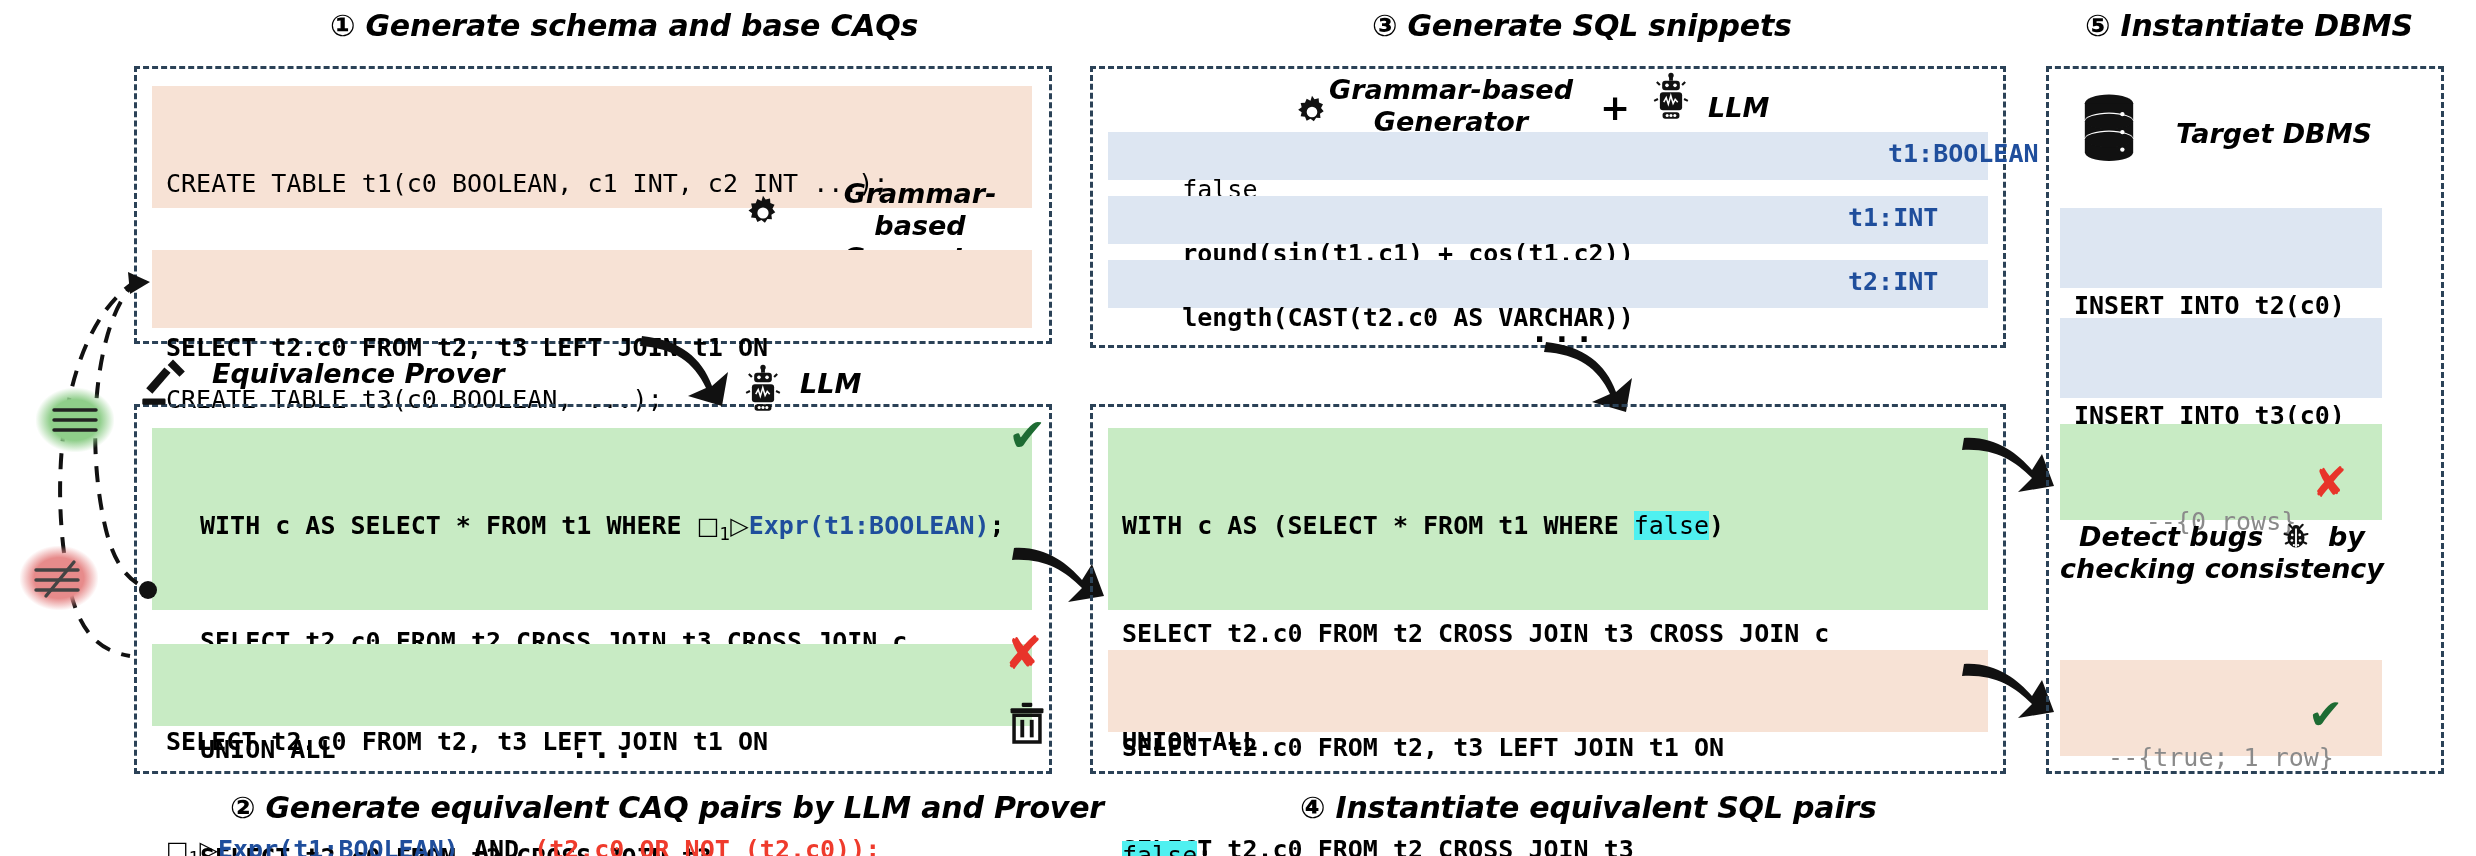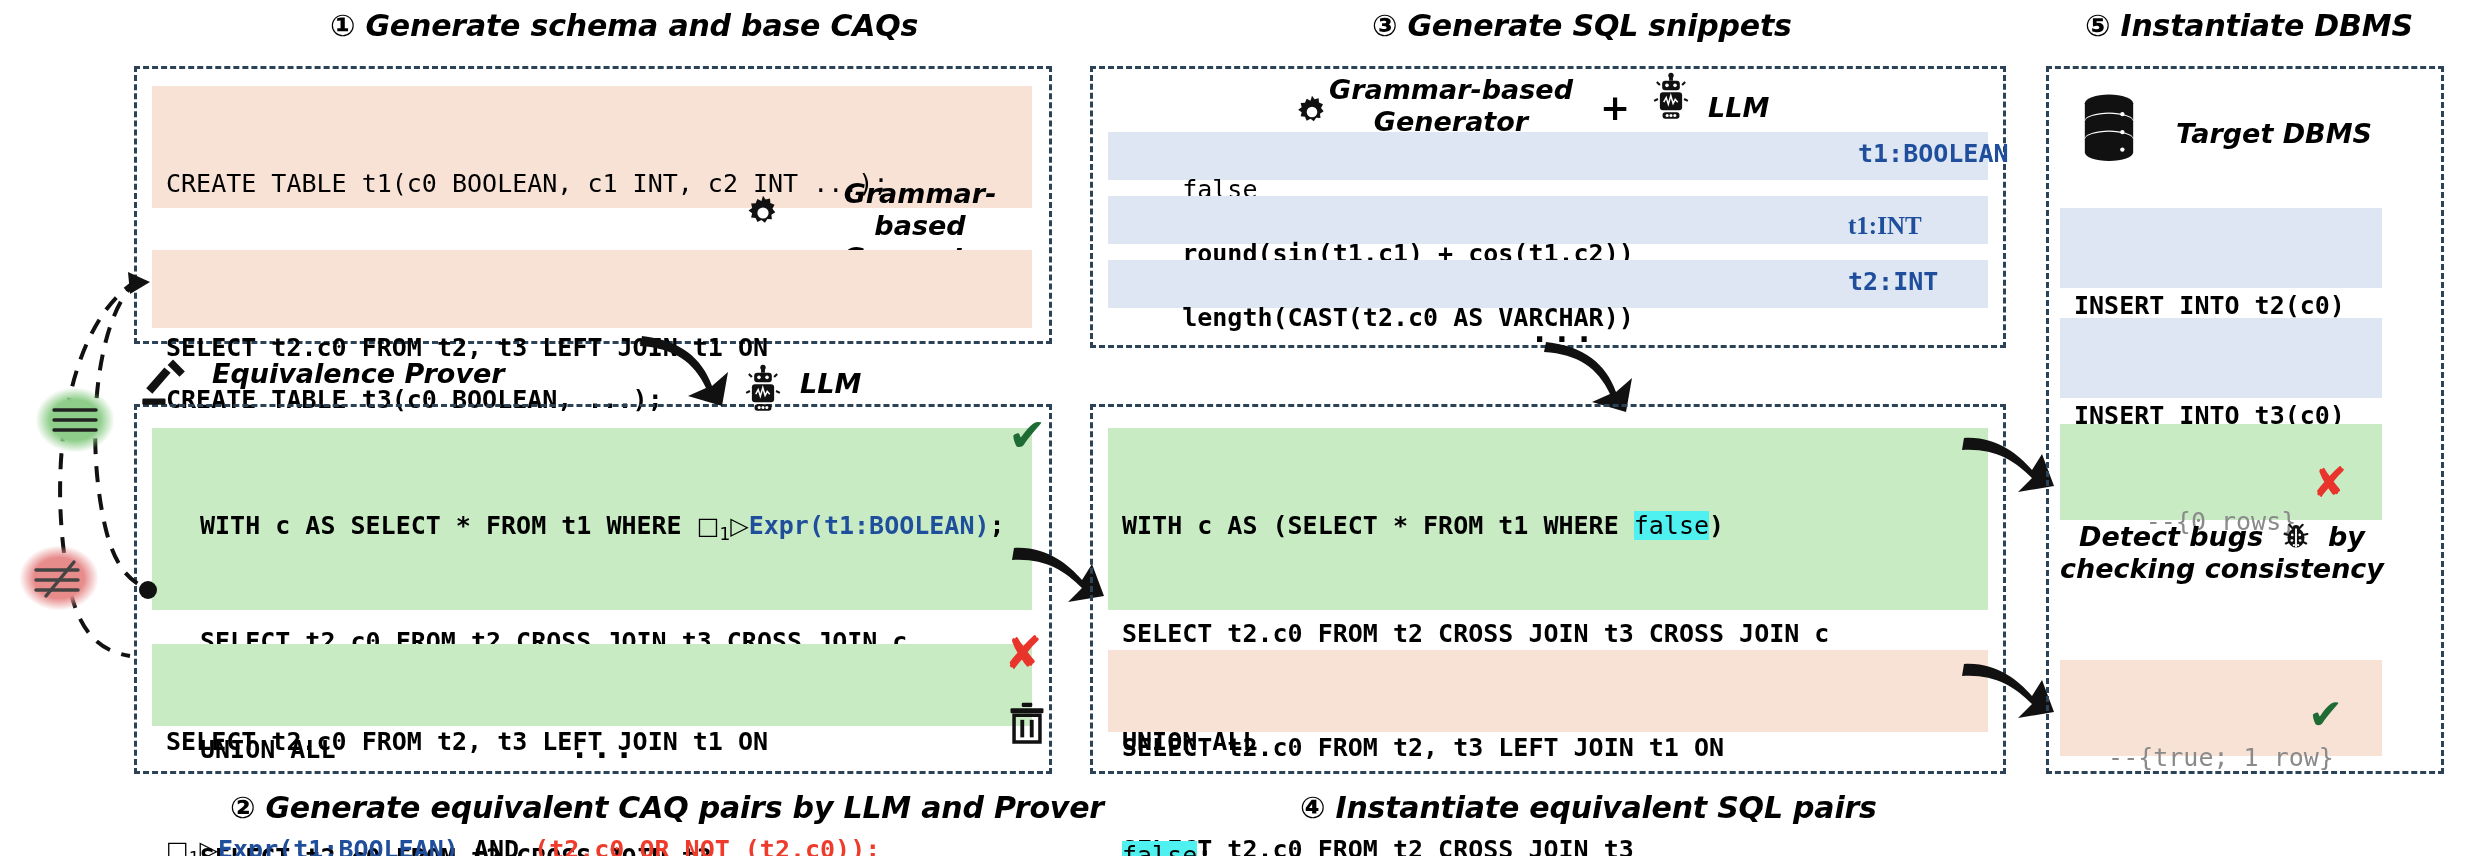--- a/index.html
+++ b/index.html
@@ -54,21 +54,21 @@
   <div class="cap" style="left:230px;top:790px;">② Generate equivalent CAQ pairs by LLM and Prover</div>
   <div class="cap" style="left:1372px;top:8px;">③ Generate SQL snippets</div>
   <div class="cap" style="left:1300px;top:790px;">④ Instantiate equivalent SQL pairs</div>
   <div class="cap" style="left:2085px;top:8px;">⑤ Instantiate DBMS</div>
 
   <div class="dashbox" style="left:134px;top:66px;width:918px;height:278px;"></div>
 
   <div class="code pinkbg" style="left:152px;top:86px;width:880px;height:122px;">
     <div style="font-weight:400">CREATE TABLE t1(c0 BOOLEAN, c1 INT, c2 INT ...);</div>
     <div style="font-weight:700">CREATE TABLE t2(c0 BOOLEAN, ...);</div>
-    <div style="font-weight:700">CREATE TABLE t3(c0 BOOLEAN, ...);</div>
+    <div style="font-weight:400">CREATE TABLE t3(c0 BOOLEAN, ...);</div>
   </div>
 
   <span class="ico" style="left:742px;top:192px;">
     <svg width="42" height="42" viewBox="0 0 24 24" aria-hidden="true">
       <path fill="#111" d="M12 2.2l1.5 2.1 2.5-.6.2 2.6 2.4 1-1.2 2.3 1.6 2-2.2 1.4.3 2.6-2.6-.2-1.4 2.2-2-1.6-2.3 1.2-1-2.4-2.6-.2.6-2.5-2.1-1.5 2.1-1.5-.6-2.5 2.6-.2 1-2.4 2.3 1.2z"></path>
       <circle cx="12" cy="12" r="3.2" fill="#fff"></circle>
     </svg>
   </span>
   <div class="label labelc" style="left:800px;top:178px;width:240px;">
     <div style="white-space:pre-line;">Grammar-based
@@ -194,25 +194,25 @@
       <circle cx="10" cy="22.1" r="0.8" fill="#fff"></circle>
         <circle cx="12" cy="22.1" r="0.8" fill="#fff"></circle>
         <circle cx="14" cy="22.1" r="0.8" fill="#fff"></circle>
       <path d="M6.2 6.2l-1.6-1.6M17.8 6.2l1.6-1.6M5.2 13.5l-2 1M18.8 13.5l2 1" stroke="#111" stroke-width="1.1" fill="none"></path>
     </svg>
   </span>
   <div class="label" style="left:1708px;top:92px;">LLM</div>
 
   <div class="code bluebg" style="left:1108px;top:132px;width:880px;height:48px;padding-top:4px;">
     <span>false</span>
-    <span class="expr" style="position:absolute;left:750px;top:4px;">t1:BOOLEAN</span>
+    <span class="expr" style="position:absolute;left:780px;top:4px;">t1:BOOLEAN</span>
   </div>
   <div class="code bluebg" style="left:1108px;top:196px;width:880px;height:48px;padding-top:4px;">
     <span class="kw">round(sin(t1.c1) + cos(t1.c2))</span>
-    <span class="expr" style="position:absolute;left:740px;top:12px;font-family:Liberation Serif, serif;">t1:INT</span>
+    <span class="expr" style="position:absolute;left:740px;top:4px;">t1:INT</span>
   </div>
   <div class="code bluebg" style="left:1108px;top:260px;width:880px;height:48px;padding-top:4px;">
     <span class="kw">length(CAST(t2.c0 AS VARCHAR))</span>
     <span class="expr" style="position:absolute;left:740px;top:4px;">t2:INT</span>
   </div>
   <div class="ellipsis" style="left:1530px;top:312px;">...</div>
 
   <span class="ico" style="left:1540px;top:336px;">
     <svg width="110" height="80" viewBox="0 0 110 80" aria-hidden="true">
       <path d="M6 6 C 44 10, 66 28, 76 56 L 92 42 L 86 76 L 52 66 L 70 58 C 58 32, 38 18, 4 16 Z" fill="#111"></path>

